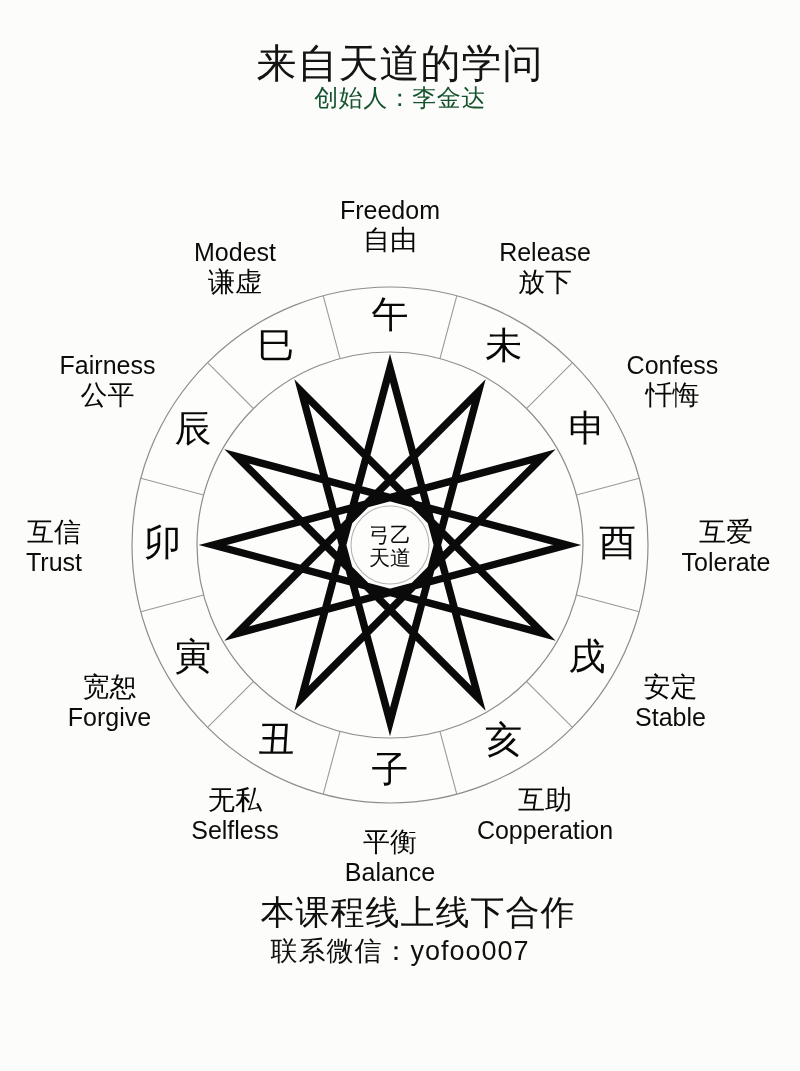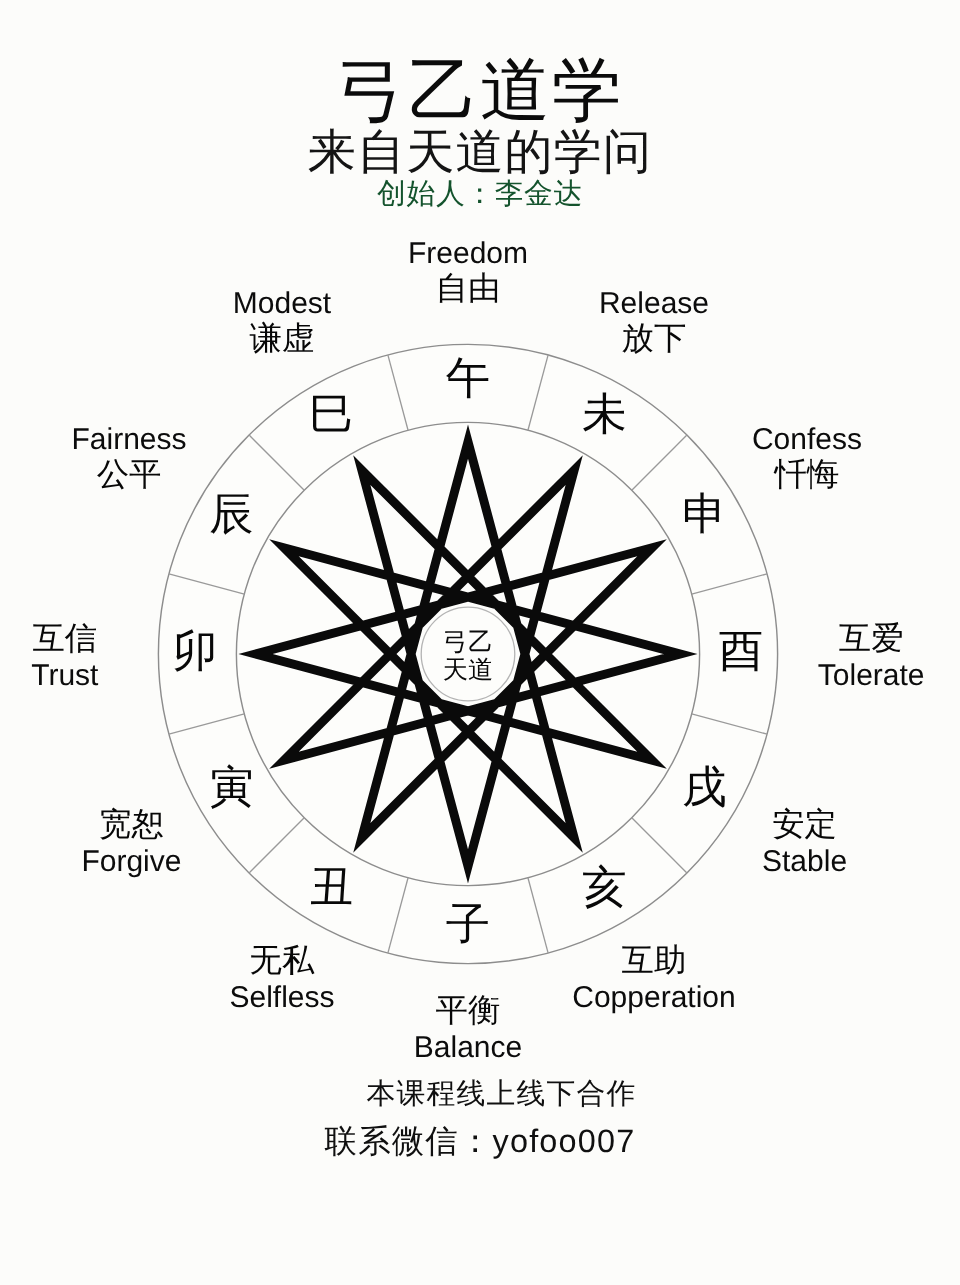--- a/index.html
+++ b/index.html
@@ -119,40 +119,39 @@
 
   
   .footer {
     position: absolute;
     left: 0;
     top: 893px;
     width: 800px;
     text-align: center;
   }
   .footer-line1 {
-    font-size: 24px;
+    font-size: 34px;
     line-height: 38px;
     letter-spacing: 1px;
     color: #101010;
     padding-left: 36px;
   }
   .footer-line2 {
     font-size: 27px;
     line-height: 40px;
     letter-spacing: 1px;
     color: #101010;
   }
 </style>
 </head>
 <body>
 
 <div id="stage">
 
   <div class="header">
-    <div class="main-title">弓乙道学</div>
     <div class="sub-title">来自天道的学问</div>
     <div class="founder-line">创始人：李金达</div>
   </div>
 
   <div class="diagram-wrap">
     <svg class="wheel" viewBox="0 0 800 1071" xmlns="http://www.w3.org/2000/svg">
       <g id="wheel-rings">
           <circle cx="390" cy="545" r="258" class="ring-fill"></circle>
           <circle cx="390" cy="545" r="258" class="ring-stroke"></circle>
           <circle cx="390" cy="545" r="193" class="ring-stroke"></circle>

